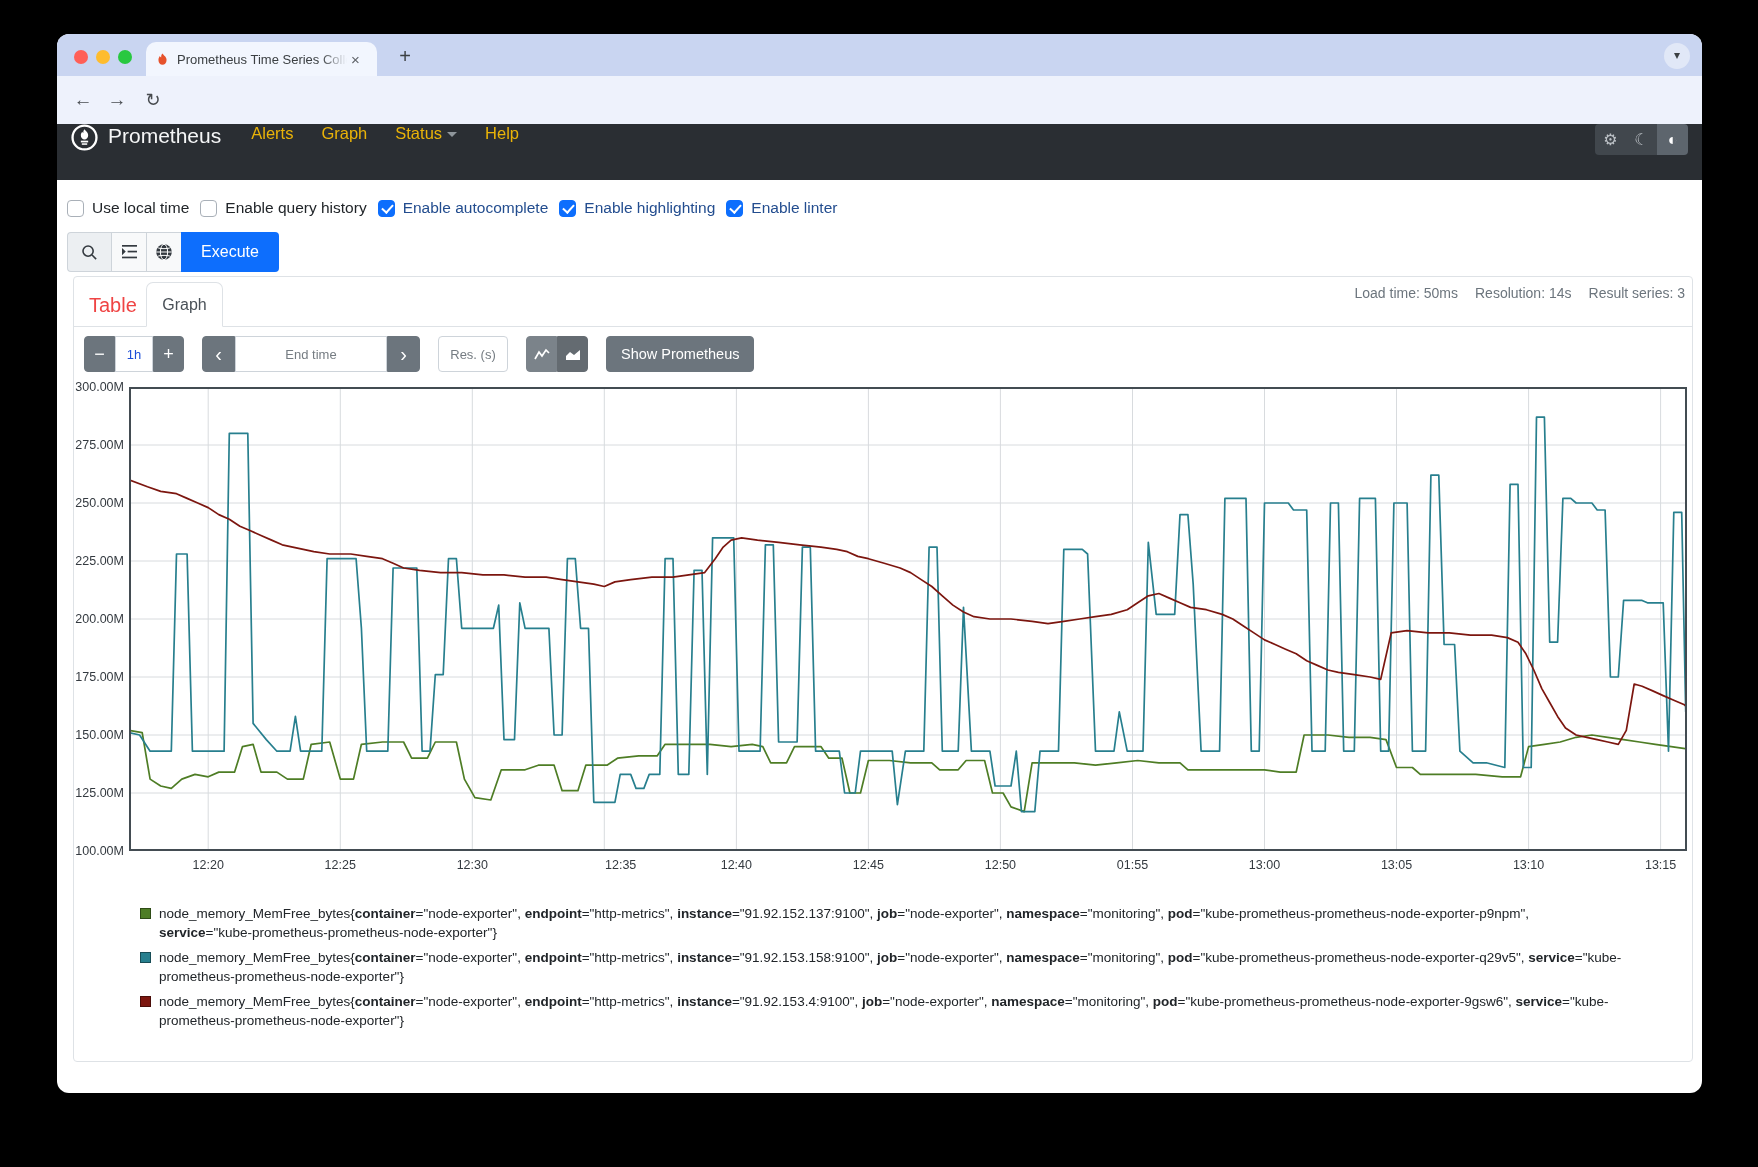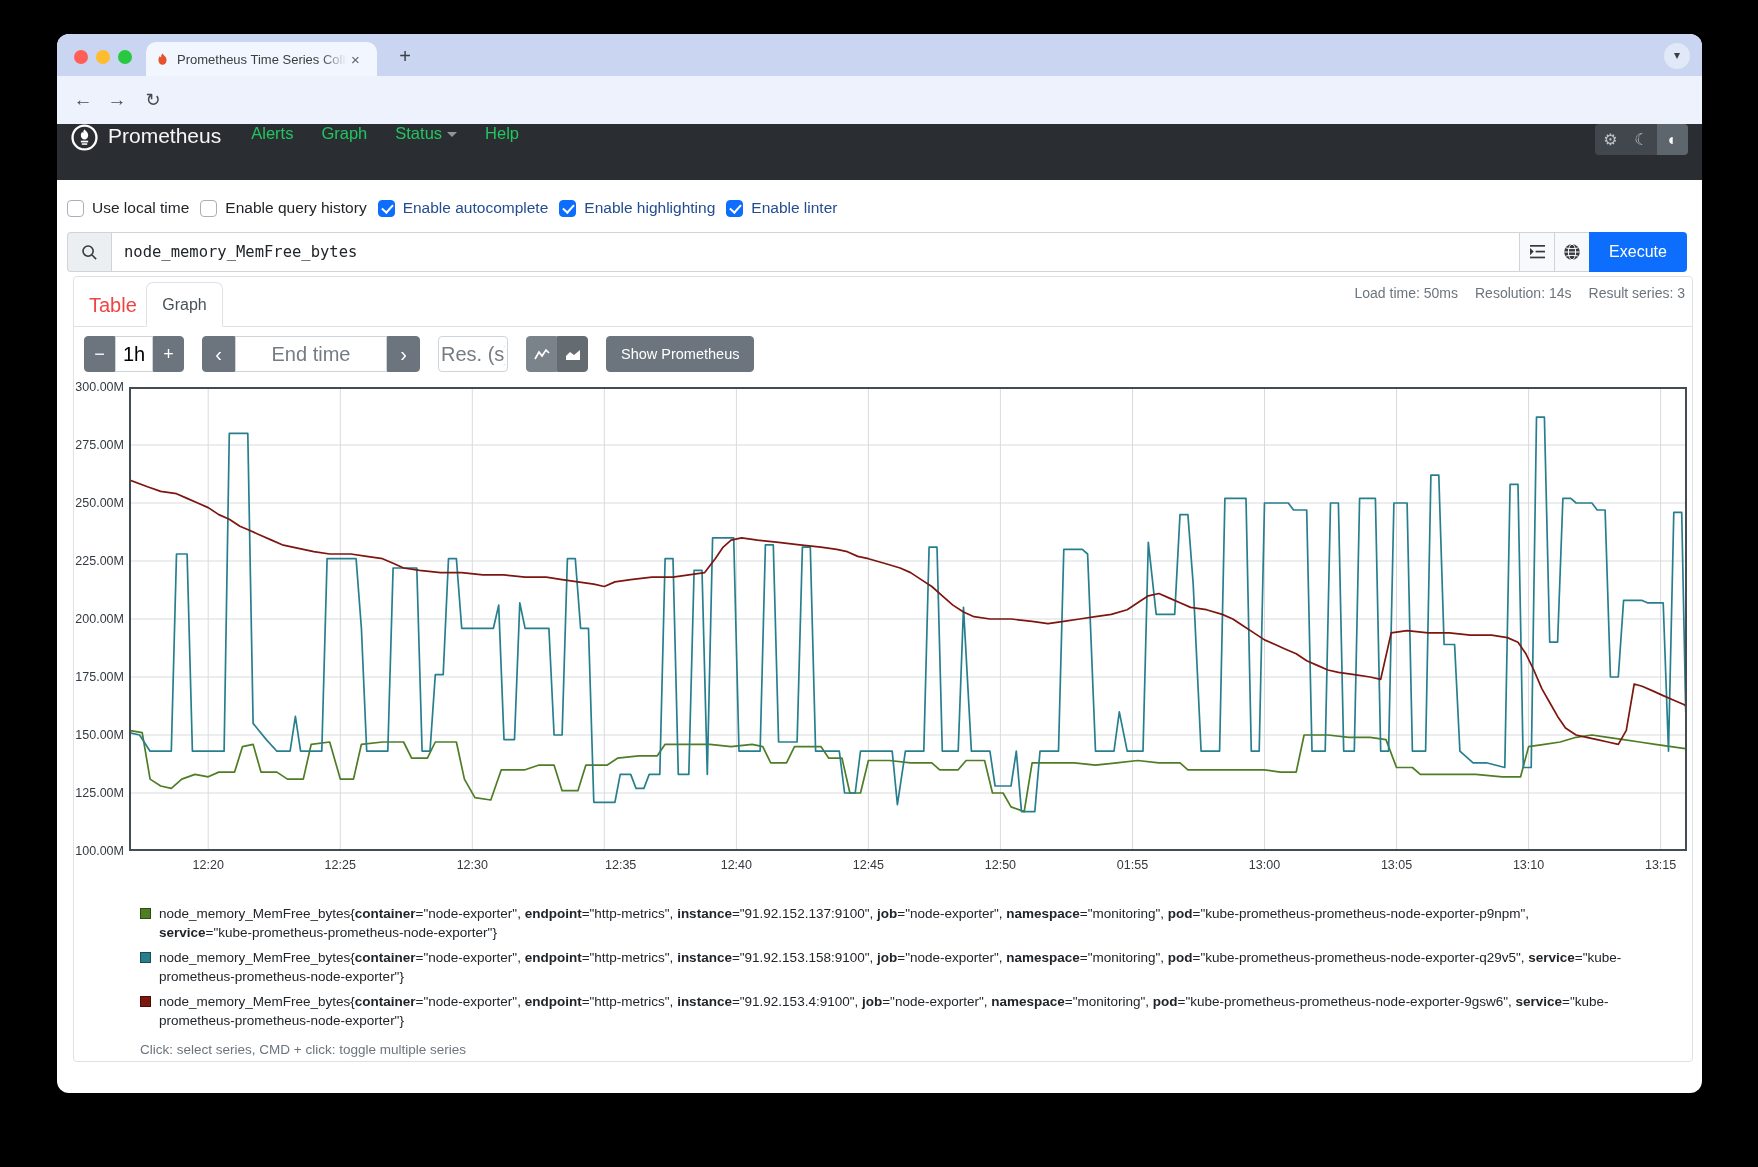--- a/index.html
+++ b/index.html
@@ -42,21 +42,21 @@
           border:1px solid #c3cade;}
   .update-pill{position:absolute;left:1452px;top:50px;width:162px;height:33px;background:#d3e3fd;
           border-radius:17px;display:flex;align-items:center;justify-content:center;gap:6px;
           font-size:13.5px;color:#041e49;}
   .pill-dots{font-size:14px;color:#041e49;letter-spacing:0;}
   
   .pmnav{position:absolute;left:0;top:90px;width:100%;height:56px;background:#2a2e33;
          display:flex;padding:0 14px;}
   .pm-logo{width:27px;height:27px;margin-right:10px;}
   .pm-brand{color:#f5f6f7;font-size:21px;margin-right:30px;}
-  .pm-link{color:#22c55e;font-size:16.5px;margin-right:28px;}
+  .pm-link{color:#eab308;font-size:16.5px;margin-right:28px;}
   .caret{display:inline-block;margin-left:5px;vertical-align:2px;border-left:5px solid transparent;
          border-right:5px solid transparent;border-top:5px solid #8e959b;}
   .pm-right{margin-left:auto;display:flex;}
   .pm-ibtn{width:31px;height:31px;background:#41474d;display:flex;align-items:center;
            justify-content:center;color:#bcc1c6;font-size:16px;}
   .pm-ibtn:first-child{border-radius:4px 0 0 4px;}
   .pm-ibtn.active{background:#5d656d;color:#fff;border-radius:0 4px 4px 0;}
   
   .settings{position:absolute;left:10px;top:163px;display:flex;align-items:center;gap:11px;height:22px;}
   .chk{display:flex;align-items:center;gap:8px;font-size:15.5px;color:#212529;}
@@ -82,21 +82,21 @@
   .stats{position:absolute;right:7px;top:8px;font-size:14px;color:#6c757d;display:flex;gap:17px;}
   .tab-table{position:absolute;left:15px;top:17px;font-size:20px;color:#ef4444;}
   .tabs-hr{position:absolute;left:0;top:49px;width:100%;height:1px;background:#dee2e6;}
   .tab-graph{position:absolute;left:72px;top:5px;width:77px;height:45px;background:#fff;
          border:1px solid #dee2e6;border-bottom:1px solid #fff;border-radius:7px 7px 0 0;
          color:#495057;font-size:16px;display:flex;align-items:center;justify-content:center;z-index:2;}
   
   .gtoolbar{position:absolute;left:10px;top:59px;height:36px;display:flex;align-items:stretch;}
   .gbtn{background:#6c757d;color:#fff;display:flex;align-items:center;justify-content:center;
         font-size:18px;border:1px solid #6c757d;}
-  .ginput{border:1px solid #ced4da;color:#000000;font-size:20px;text-align:center;outline:none;
+  .ginput{border:1px solid #ced4da;color:#1d4ed8;font-size:13px;text-align:center;outline:none;
         font-family:inherit;background:#fff;}
   .ginput::placeholder{color:#757c82;opacity:1;}
   .gsep2{width:18px;}
   .toggle1{border-radius:4px 0 0 4px;background:#7b838a;border-color:#7b838a;}
   .toggle2{border-radius:0 4px 4px 0;background:#646b71;border-color:#646b71;}
   .showex{border-radius:4px;font-size:14.5px;padding:0 14px;}
   
   .ylabels{position:absolute;left:0;top:110px;width:50px;}
   .ylab{position:absolute;right:0;width:50px;text-align:right;font-size:12.5px;color:#343a40;}
   .xlabels{position:absolute;left:0;top:581px;}
@@ -194,21 +194,20 @@
       </span>
     </div>
 
     <div class="queryrow">
       <span class="q-addon">
         <svg width="17" height="17" viewBox="0 0 18 18">
           <circle cx="7.5" cy="7.5" r="5.4" fill="none" stroke="#343a40" stroke-width="1.7"></circle>
           <line x1="11.7" y1="11.7" x2="16" y2="16" stroke="#343a40" stroke-width="1.7"></line>
         </svg>
       </span>
-      <input class="q-input" value="node_memory_MemFree_bytes" style="">
       <span class="q-ibtn">
         <svg width="17" height="15" viewBox="0 0 18 16">
           <path d="M1 3.2 5 7 1 10.8z" fill="#343a40"></path>
           <rect x="1" y="0" width="16" height="1.8" fill="#343a40"></rect>
           <rect x="7" y="6.1" width="10" height="1.8" fill="#343a40"></rect>
           <rect x="1" y="12.4" width="16" height="1.8" fill="#343a40"></rect>
         </svg>
       </span>
       <span class="q-ibtn">
         <svg width="18" height="18" viewBox="0 0 20 20">
@@ -308,18 +307,17 @@
           <div class="xlab" style="left: 1422.56px;">13:10</div>
           <div class="xlab" style="left: 1554.59px;">13:15</div>
         </div>
 
       <div class="legend">
         <div id="legend-rows">
             <div class="lg-row"><span class="lg-sq" style="background:#4e7d25;"></span><span>node_memory_MemFree_bytes{<b>container</b>="node-exporter", <b>endpoint</b>="http-metrics", <b>instance</b>="91.92.152.137:9100", <b>job</b>="node-exporter", <b>namespace</b>="monitoring", <b>pod</b>="kube-prometheus-prometheus-node-exporter-p9npm", <b>service</b>="kube-prometheus-prometheus-node-exporter"}</span></div>
             <div class="lg-row"><span class="lg-sq" style="background:#277f8e;"></span><span>node_memory_MemFree_bytes{<b>container</b>="node-exporter", <b>endpoint</b>="http-metrics", <b>instance</b>="91.92.153.158:9100", <b>job</b>="node-exporter", <b>namespace</b>="monitoring", <b>pod</b>="kube-prometheus-prometheus-node-exporter-q29v5", <b>service</b>="kube-prometheus-prometheus-node-exporter"}</span></div>
             <div class="lg-row"><span class="lg-sq" style="background:#7c160f;"></span><span>node_memory_MemFree_bytes{<b>container</b>="node-exporter", <b>endpoint</b>="http-metrics", <b>instance</b>="91.92.153.4:9100", <b>job</b>="node-exporter", <b>namespace</b>="monitoring", <b>pod</b>="kube-prometheus-prometheus-node-exporter-9gsw6", <b>service</b>="kube-prometheus-prometheus-node-exporter"}</span></div>
           </div>
-        <div class="lg-hint">Click: select series, CMD + click: toggle multiple series</div>
       </div>
     </div>
 
   </div>
 </div>
 
 </body></html>

